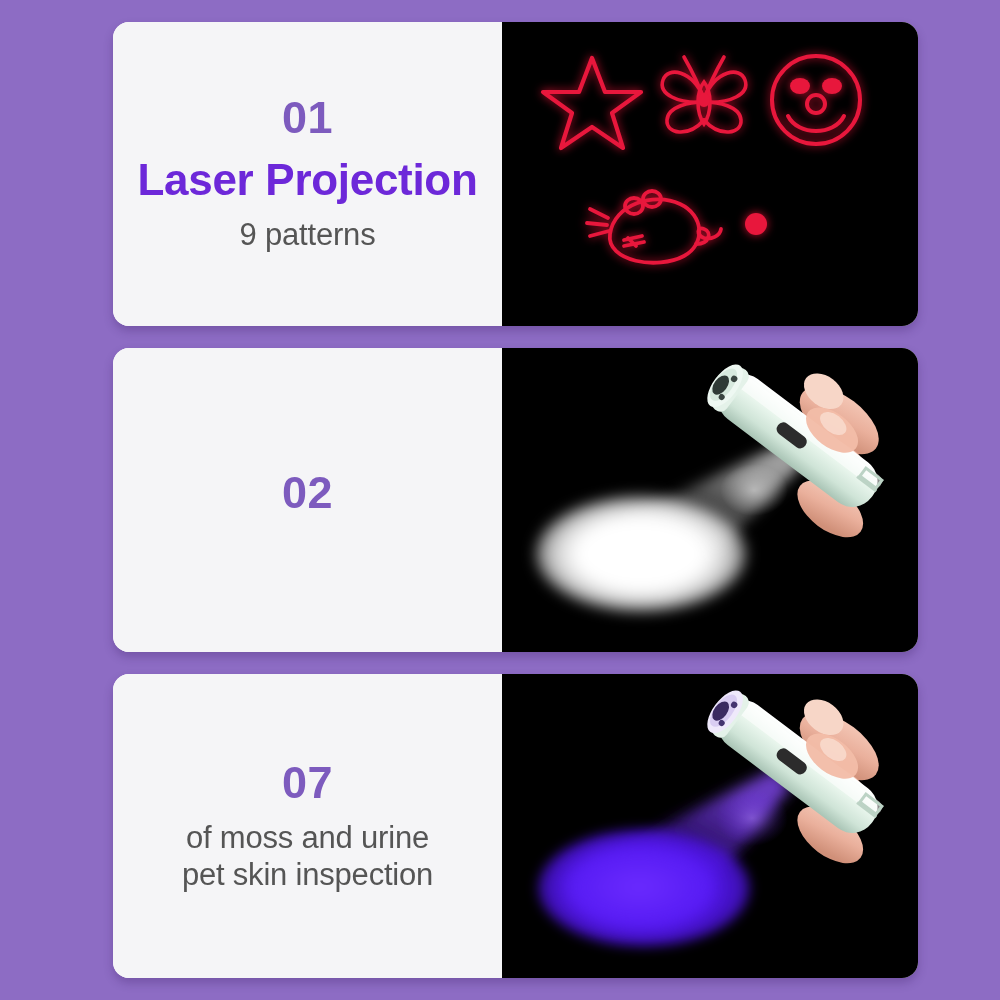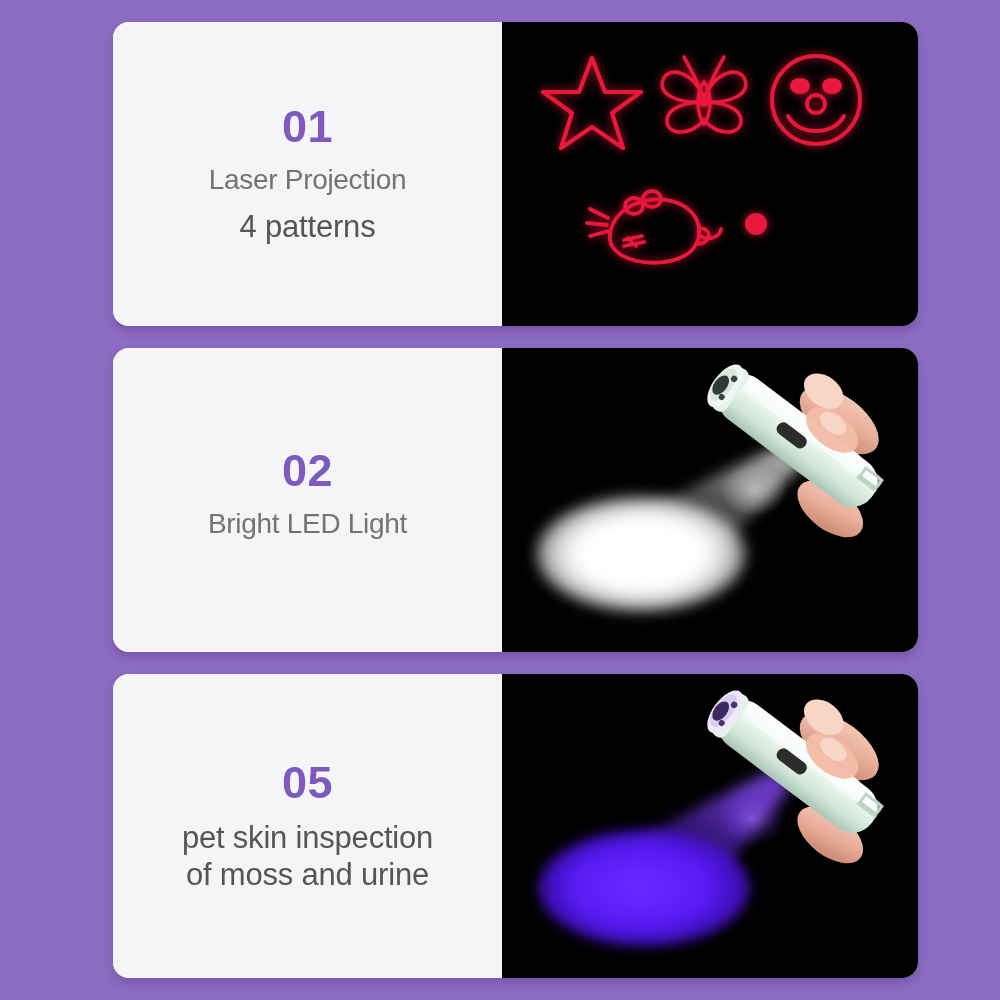--- a/index.html
+++ b/index.html
@@ -46,23 +46,23 @@
   }
   .card-number {
     color: #7d5bbe;
     font-weight: bold;
     font-size: 45px;
     line-height: 1.05;
     letter-spacing: 0.5px;
     margin-bottom: 14px;
   }
   .card-title {
-    color: #737373;
-    font-weight: normal;
-    font-size: 28px;
+    color: #6d28d9;
+    font-weight: bold;
+    font-size: 44px;
     line-height: 1.12;
     letter-spacing: -0.3px;
     margin-bottom: 13px;
     white-space: nowrap;
   }
   .card-desc {
     color: #555555;
     font-size: 31px;
     line-height: 1.18;
     letter-spacing: -0.2px;
@@ -130,21 +130,21 @@
 </head>
 <body>
 
 <div class="board">
 
   <div class="feature-card">
     <div class="card-text">
       <div class="card-number">01</div>
       <div class="card-title">Laser Projection</div>
       <div class="card-desc">
-        <span class="desc-line">4 patterns</span>
+        <span class="desc-line">9 patterns</span>
       </div>
     </div>
     <div class="card-media">
       <div class="laser-stage">
 
         <div class="laser-shape sh-star">
           <svg width="104" height="104" viewBox="0 0 104 104" aria-hidden="true">
             <polygon points="52,8 65,42 101,42 72,63 83,98 52,77 21,98 32,63 3,42 39,42" fill="none" stroke="#e8173c" stroke-width="4.2" stroke-linejoin="round"></polygon>
           </svg>
         </div>
@@ -197,21 +197,20 @@
           </svg>
         </div>
 
       </div>
     </div>
   </div>
 
   <div class="feature-card">
     <div class="card-text">
       <div class="card-number">02</div>
-      <div class="card-title">Bright LED Light</div>
     </div>
     <div class="card-media">
       <div class="photo-stage">
 
         <svg class="beam" viewBox="0 0 420 310" preserveAspectRatio="none" aria-hidden="true">
           <defs>
             <linearGradient id="ledBeamGrad" x1="0.78" y1="0.12" x2="0.25" y2="0.78">
               <stop offset="0%" stop-color="#ffffff" stop-opacity="0.62"></stop>
               <stop offset="45%" stop-color="#ffffff" stop-opacity="0.22"></stop>
               <stop offset="100%" stop-color="#ffffff" stop-opacity="0.05"></stop>
@@ -281,24 +280,24 @@
             <ellipse cx="86" cy="148" rx="34" ry="26" fill="url(#tipGlowL)" opacity="0.5"></ellipse>
           </svg>
         </div>
 
       </div>
     </div>
   </div>
 
   <div class="feature-card">
     <div class="card-text">
-      <div class="card-number">05</div>
+      <div class="card-number">07</div>
       <div class="card-desc">
+        <span class="desc-line">of moss and urine</span>
         <span class="desc-line">pet skin inspection</span>
-        <span class="desc-line">of moss and urine</span>
       </div>
     </div>
     <div class="card-media">
       <div class="photo-stage">
 
         <svg class="beam" viewBox="0 0 420 310" preserveAspectRatio="none" aria-hidden="true">
           <defs>
             <linearGradient id="uvBeamGrad" x1="0.78" y1="0.12" x2="0.25" y2="0.80">
               <stop offset="0%" stop-color="#8a4dff" stop-opacity="0.75"></stop>
               <stop offset="45%" stop-color="#6a28f0" stop-opacity="0.42"></stop>

